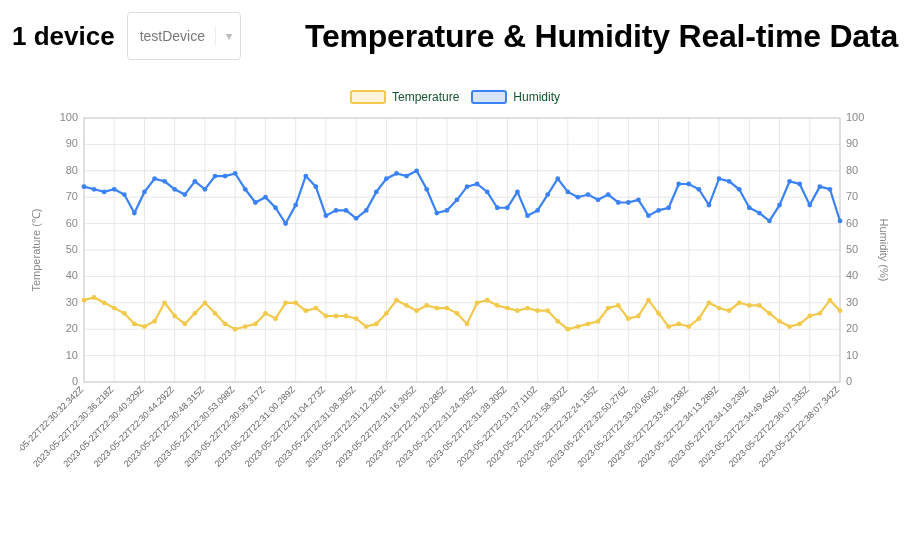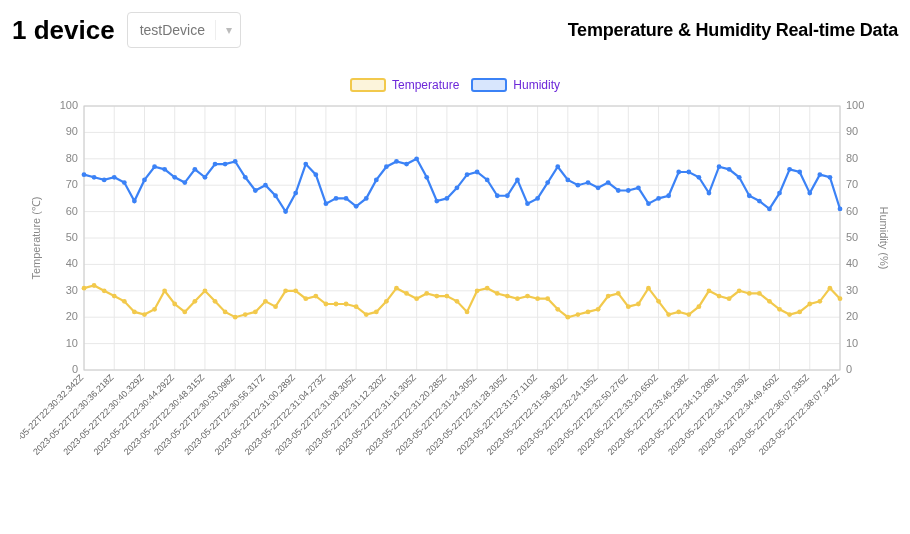--- a/index.html
+++ b/index.html
@@ -20,47 +20,47 @@
   }
   .device-count {
     font-size: 26px;
     font-weight: 700;
   }
   .select-wrap {
     display: flex;
     align-items: center;
     border: 1px solid #ddd;
     border-radius: 4px;
-    height: 36px;
+    height: 48px;
     padding: 0 8px 0 12px;
     color: #888;
     font-size: 14px;
   }
   .select-label { color: #777; }
   .select-div {
     width: 1px; height: 20px; background: #eee; margin: 0 10px;
   }
   .chev { color: #bbb; font-size: 12px; }
   .title {
     flex: 1;
     text-align: right;
-    font-size: 18px;
+    font-size: 32px;
     font-weight: 700;
     letter-spacing: -0.2px;
   }
   .chart-area {
     position: relative;
     width: 100%;
   }
   .legend {
     display: flex;
     justify-content: center;
     gap: 12px;
     font-size: 12px;
-    color: #6d28d9;
+    color: #14532d;
     margin-bottom: 8px;
   }
   .legend-item {
     display: flex;
     align-items: center;
     gap: 6px;
   }
   .swatch {
     width: 36px;
     height: 14px;

